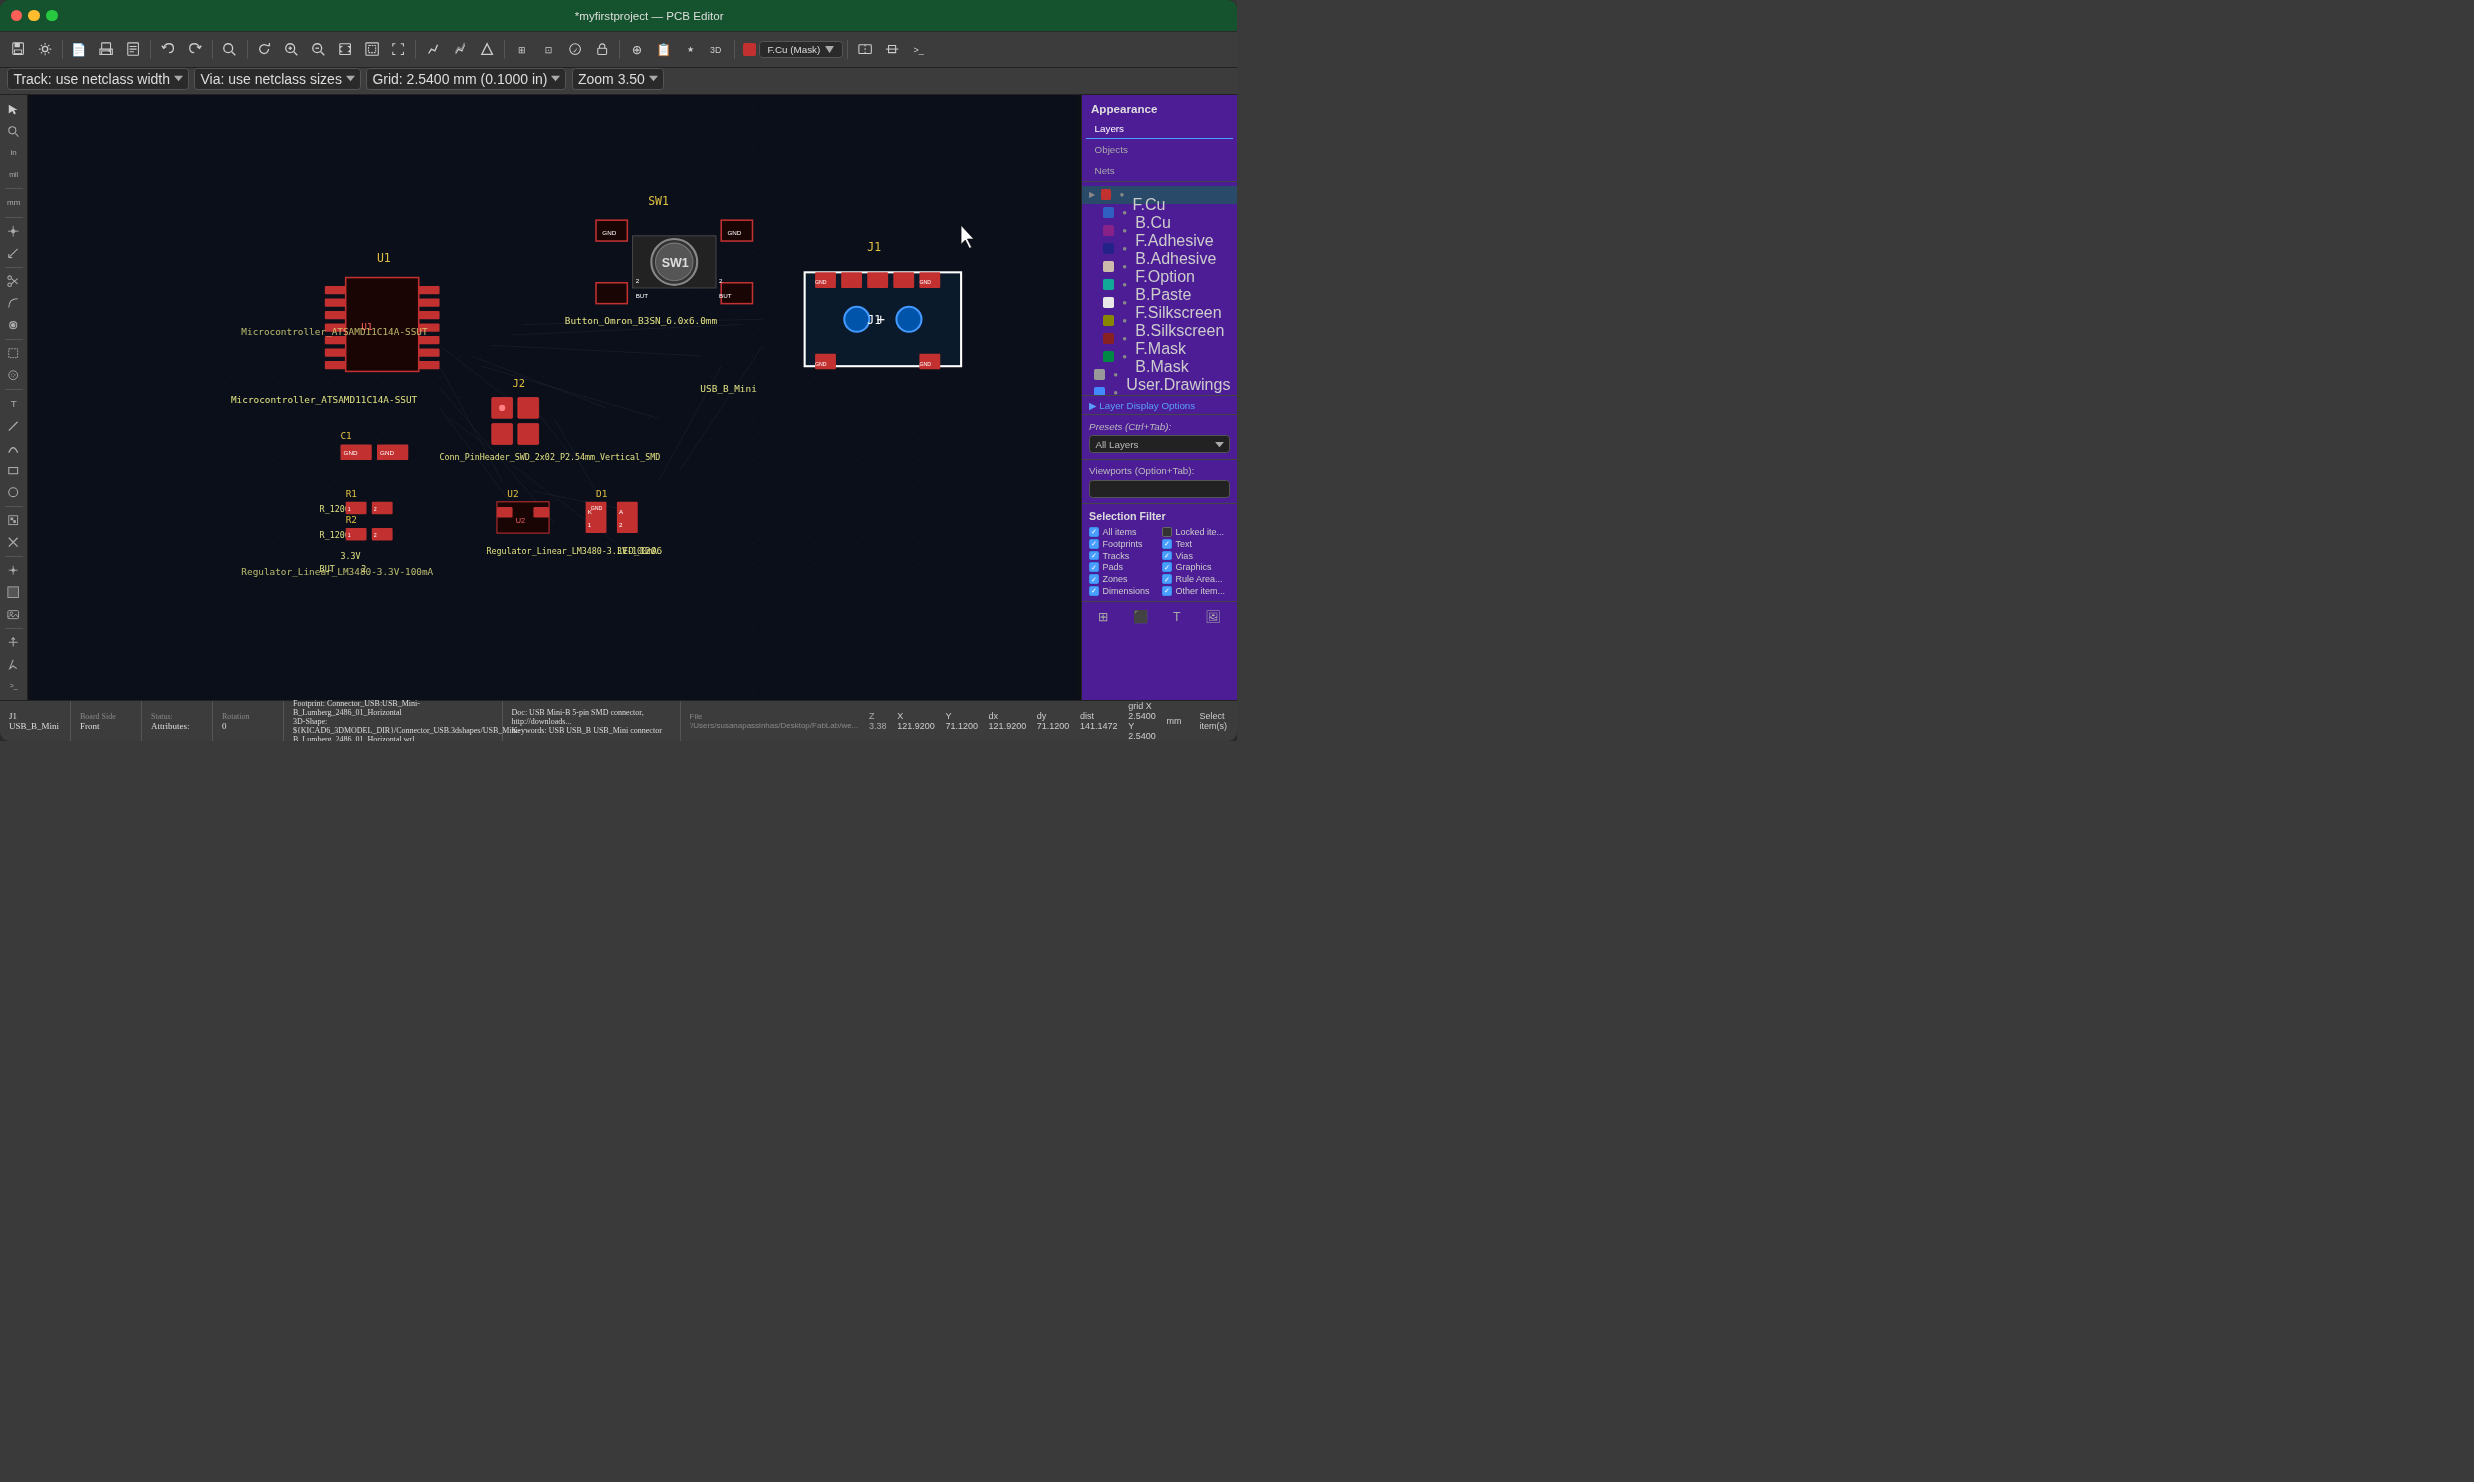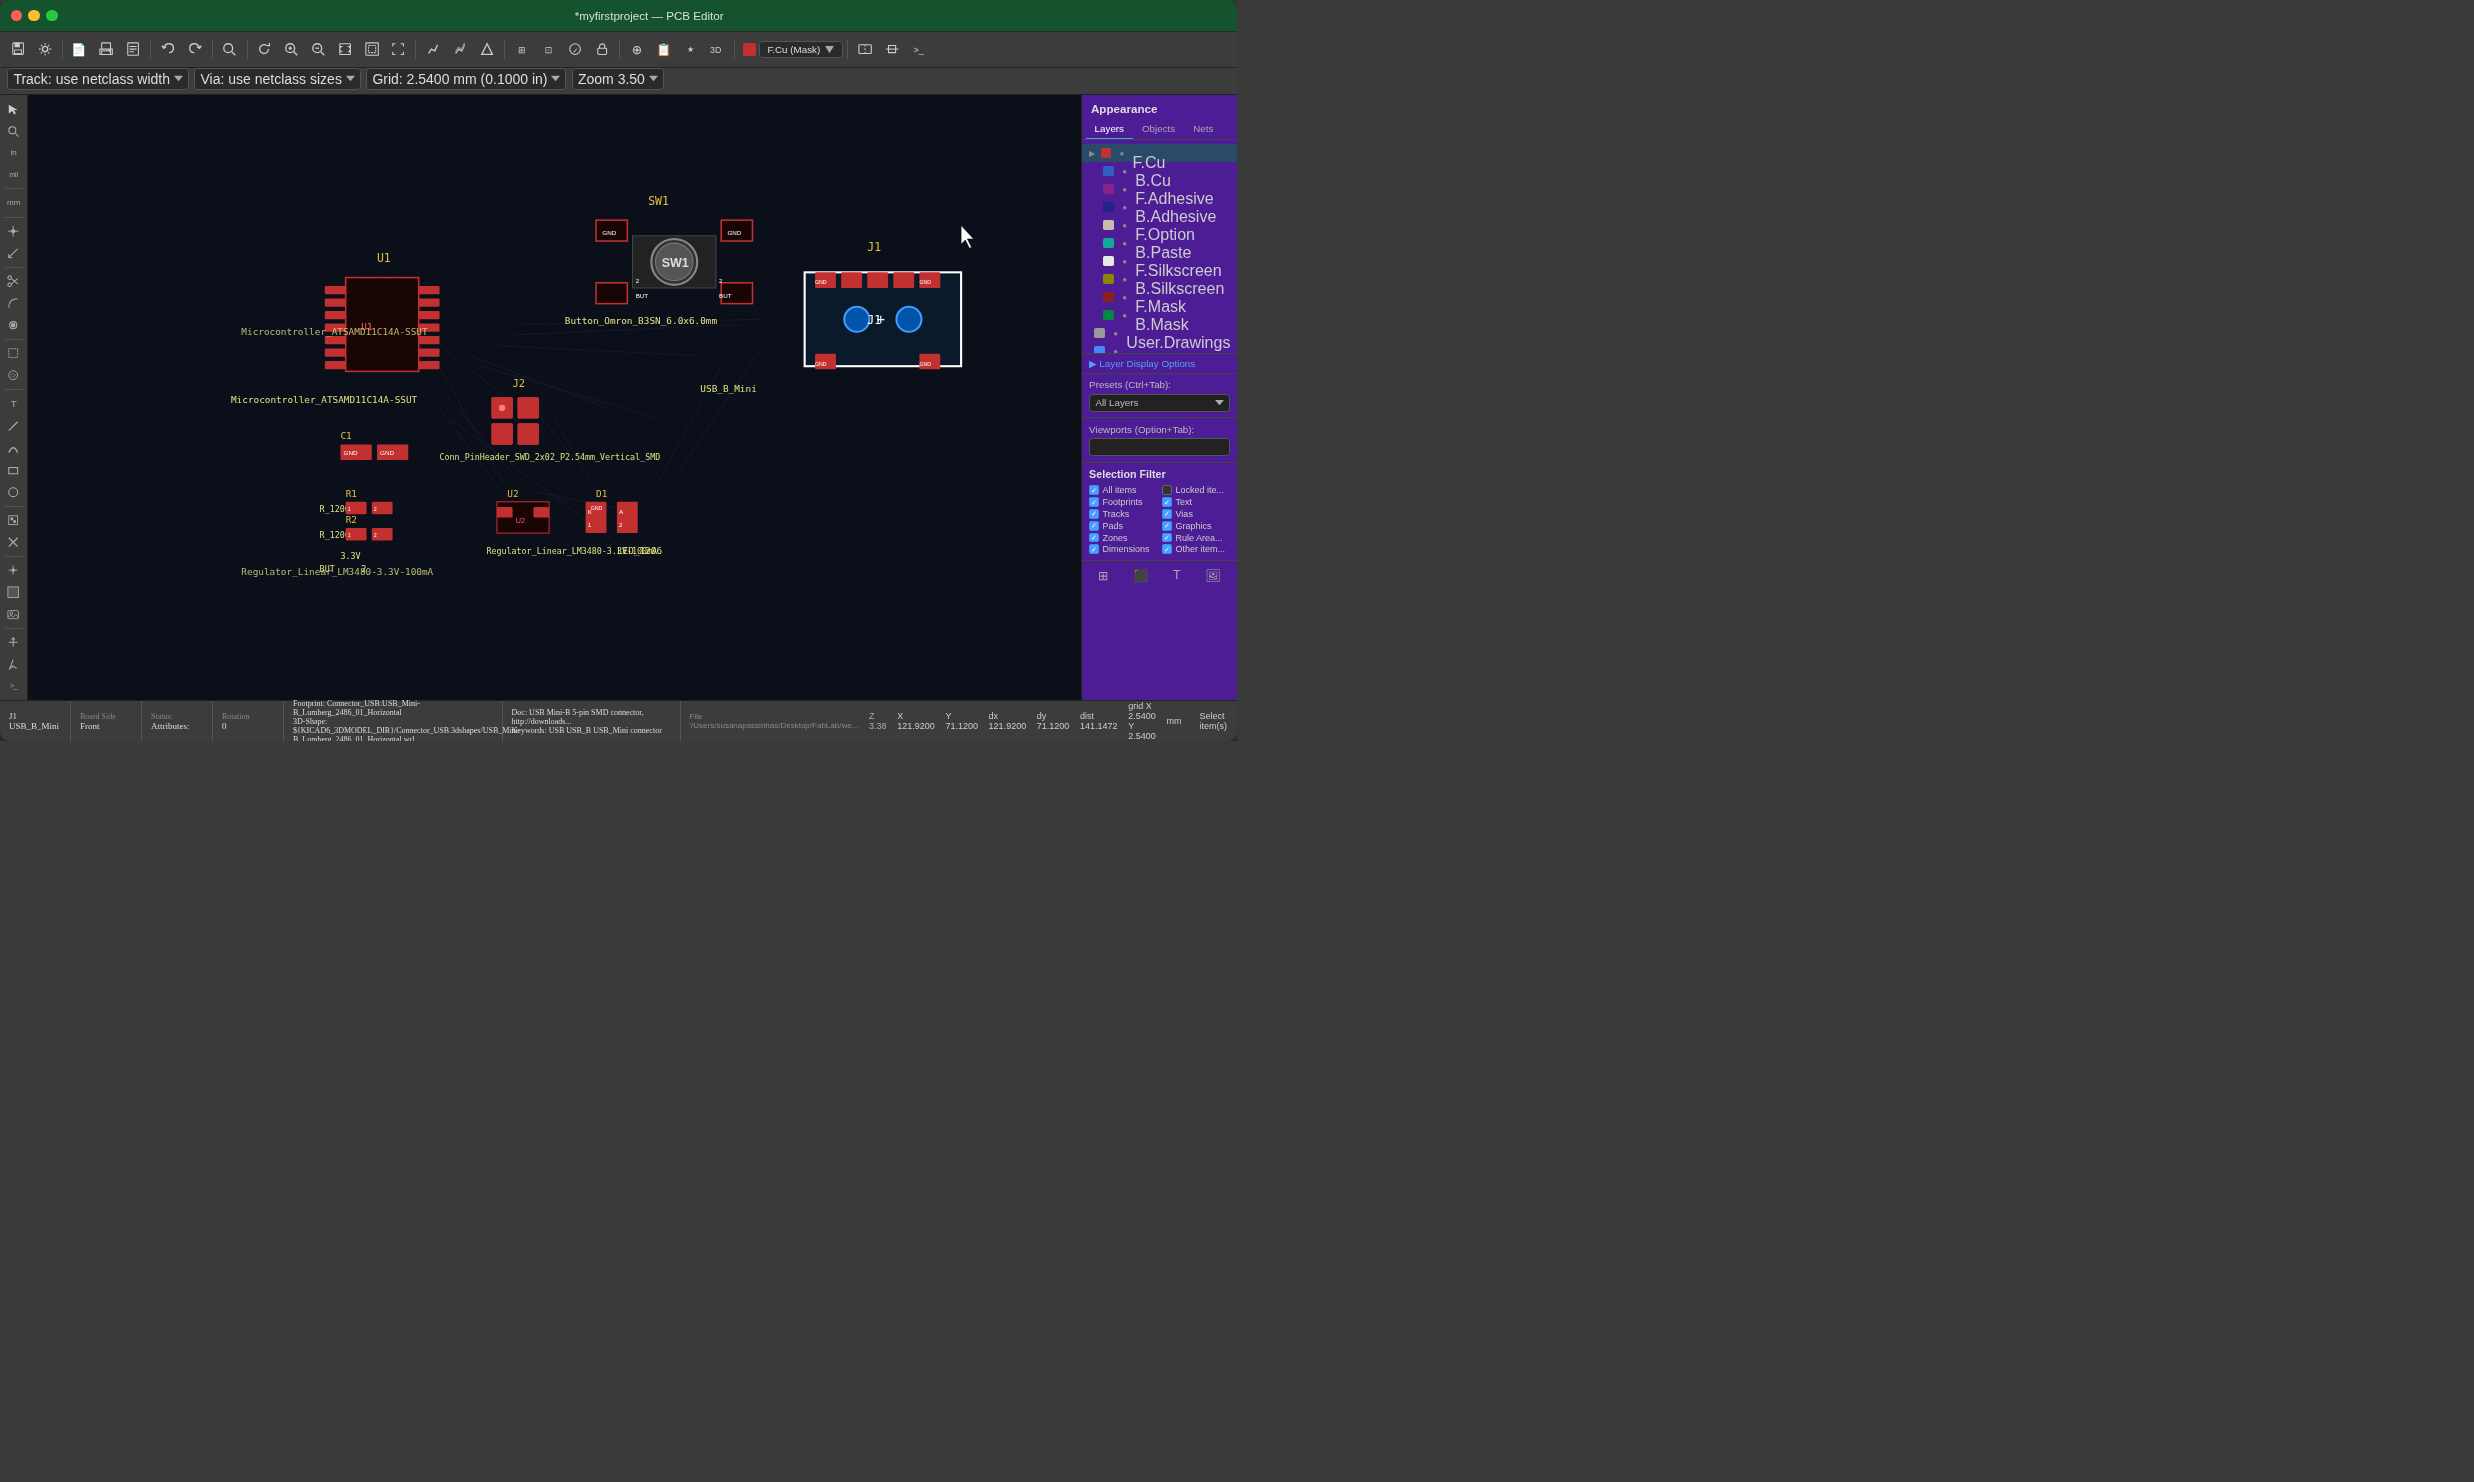--- a/index.html
+++ b/index.html
@@ -165,20 +165,21 @@
     .panel-header {
       padding: 7.1px 9px 3.6px;
       font-size: 11.6px;
       font-weight: 600;
       color: #ddd;
     }
     .panel-tabs {
       display: flex;
       border-bottom: 0.9px solid #444;
       padding: 0 3.6px;
+      flex-direction: column;
     }
     .panel-tab {
       padding: 4.4px 9px;
       font-size: 9.8px;
       color: #aaa;
       cursor: pointer;
       border-bottom: 1.8px solid transparent;
     }
     .panel-tab.active {
       color: #fff;
@@ -220,21 +221,21 @@
       flex: 1;
       margin-top: 20px;
     }
     
     .presets-section {
       padding: 5.3px 7.1px;
       border-top: 0.9px solid #444;
       font-size: 9.8px;
       color: #bbb;
     }
-    .presets-label { margin-bottom: 3.6px; }
+    .presets-label { margin-bottom: 3.6px; font-style: italic; }
     .presets-dropdown {
       display: flex;
       align-items: center;
       justify-content: space-between;
       background: #222;
       border: 0.9px solid #555;
       border-radius: 3.6px;
       padding: 2.7px 5.3px;
       cursor: pointer;
     }

